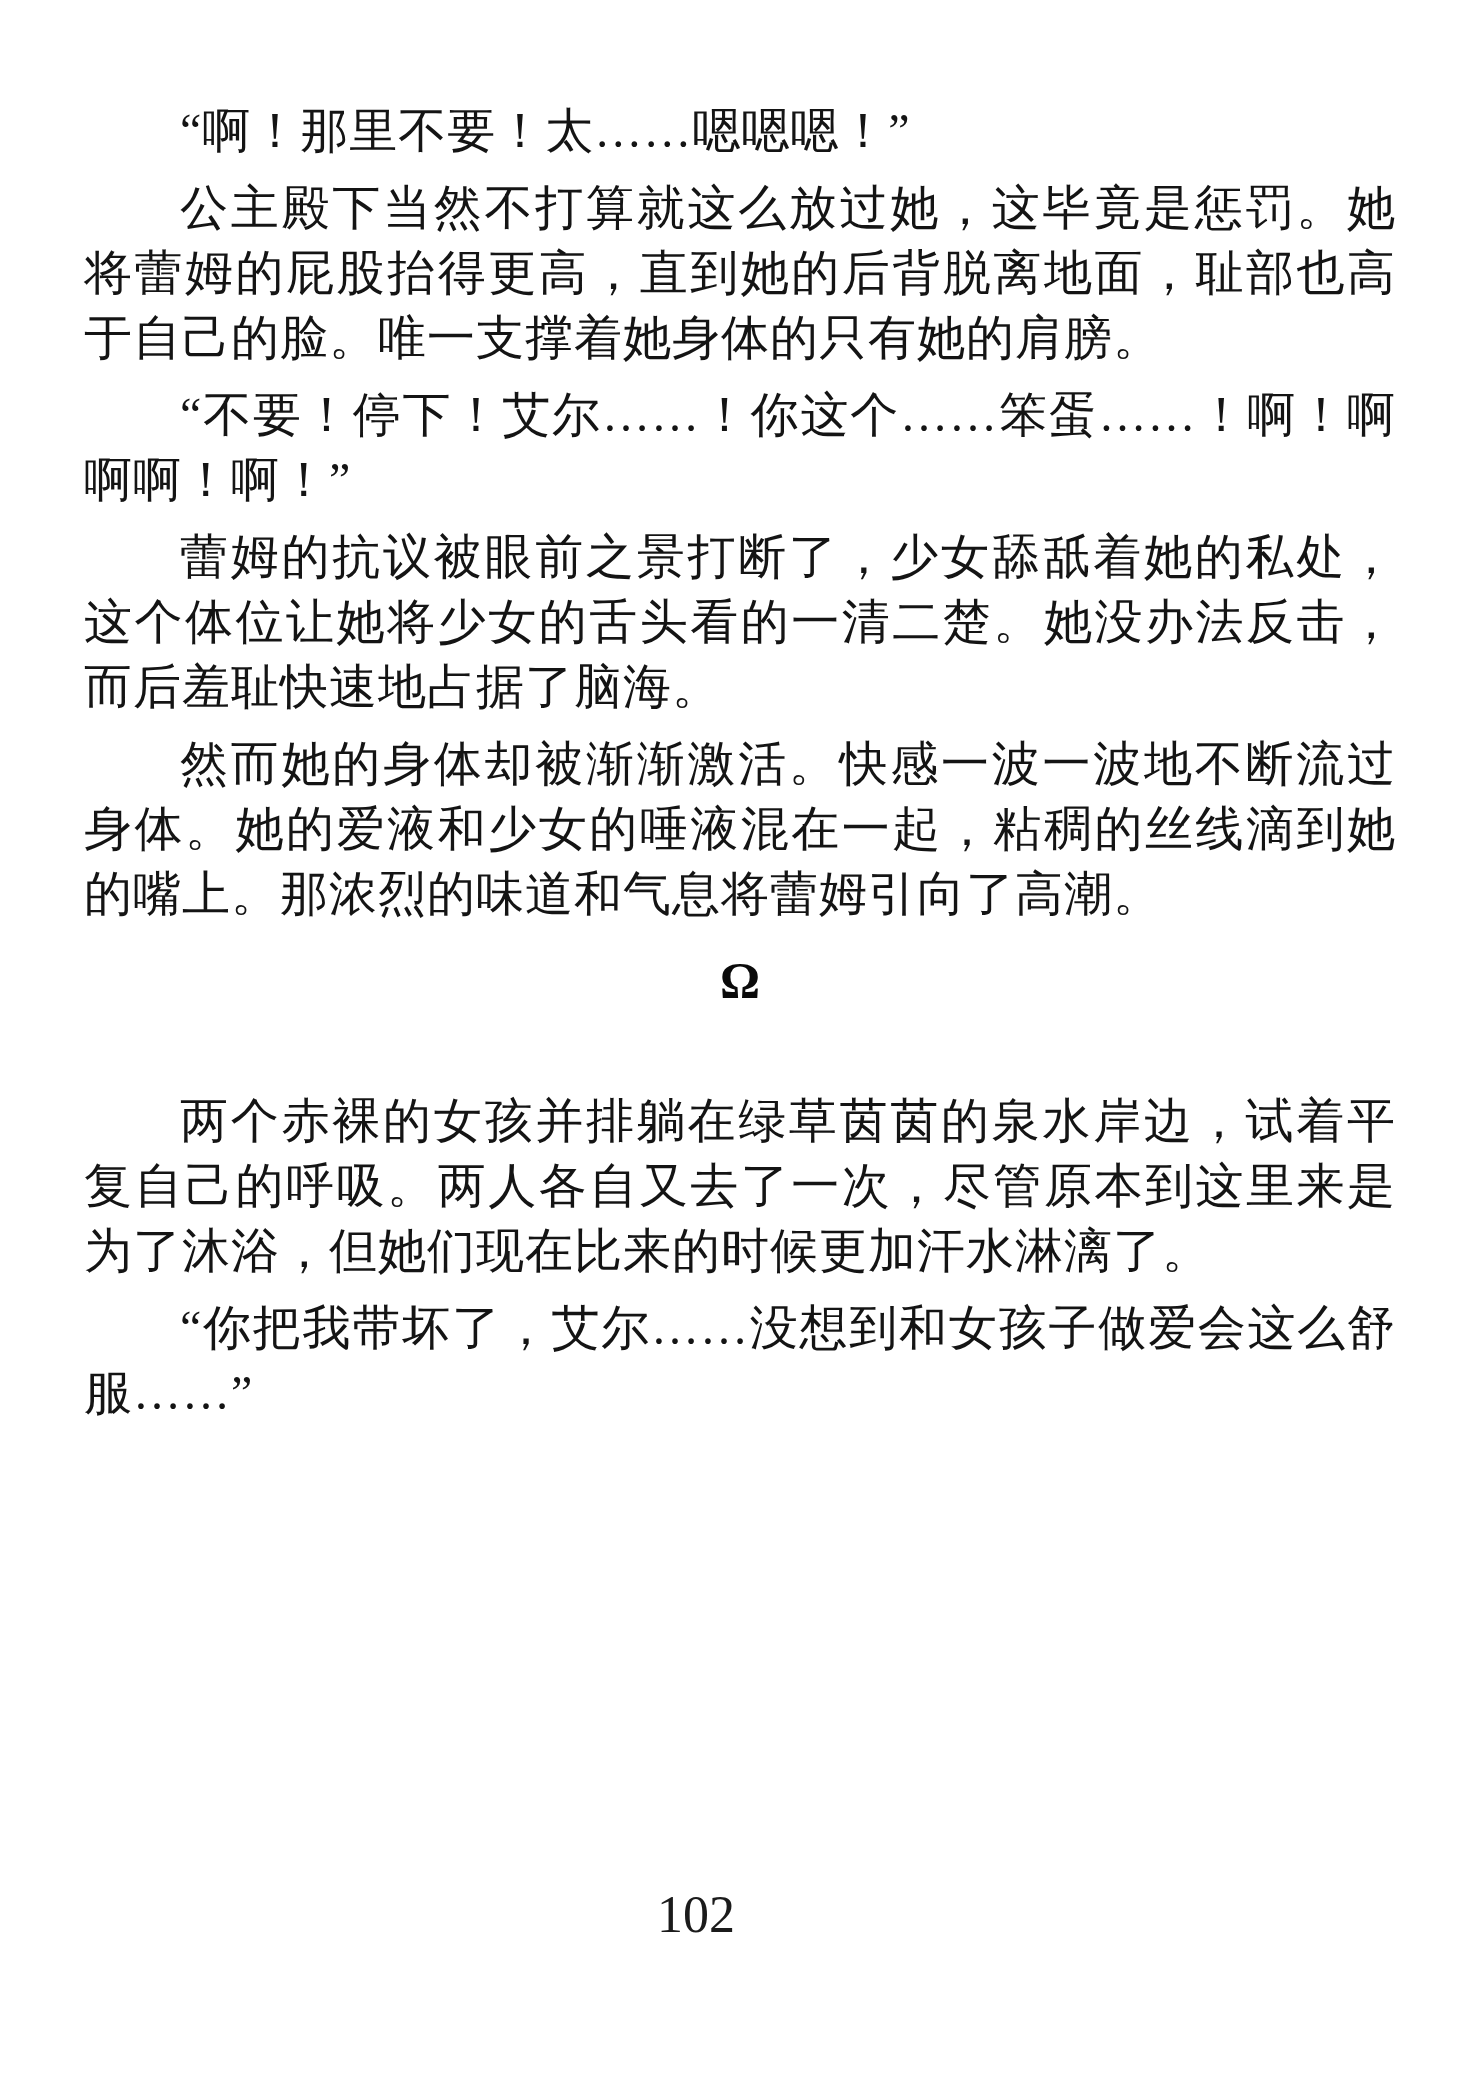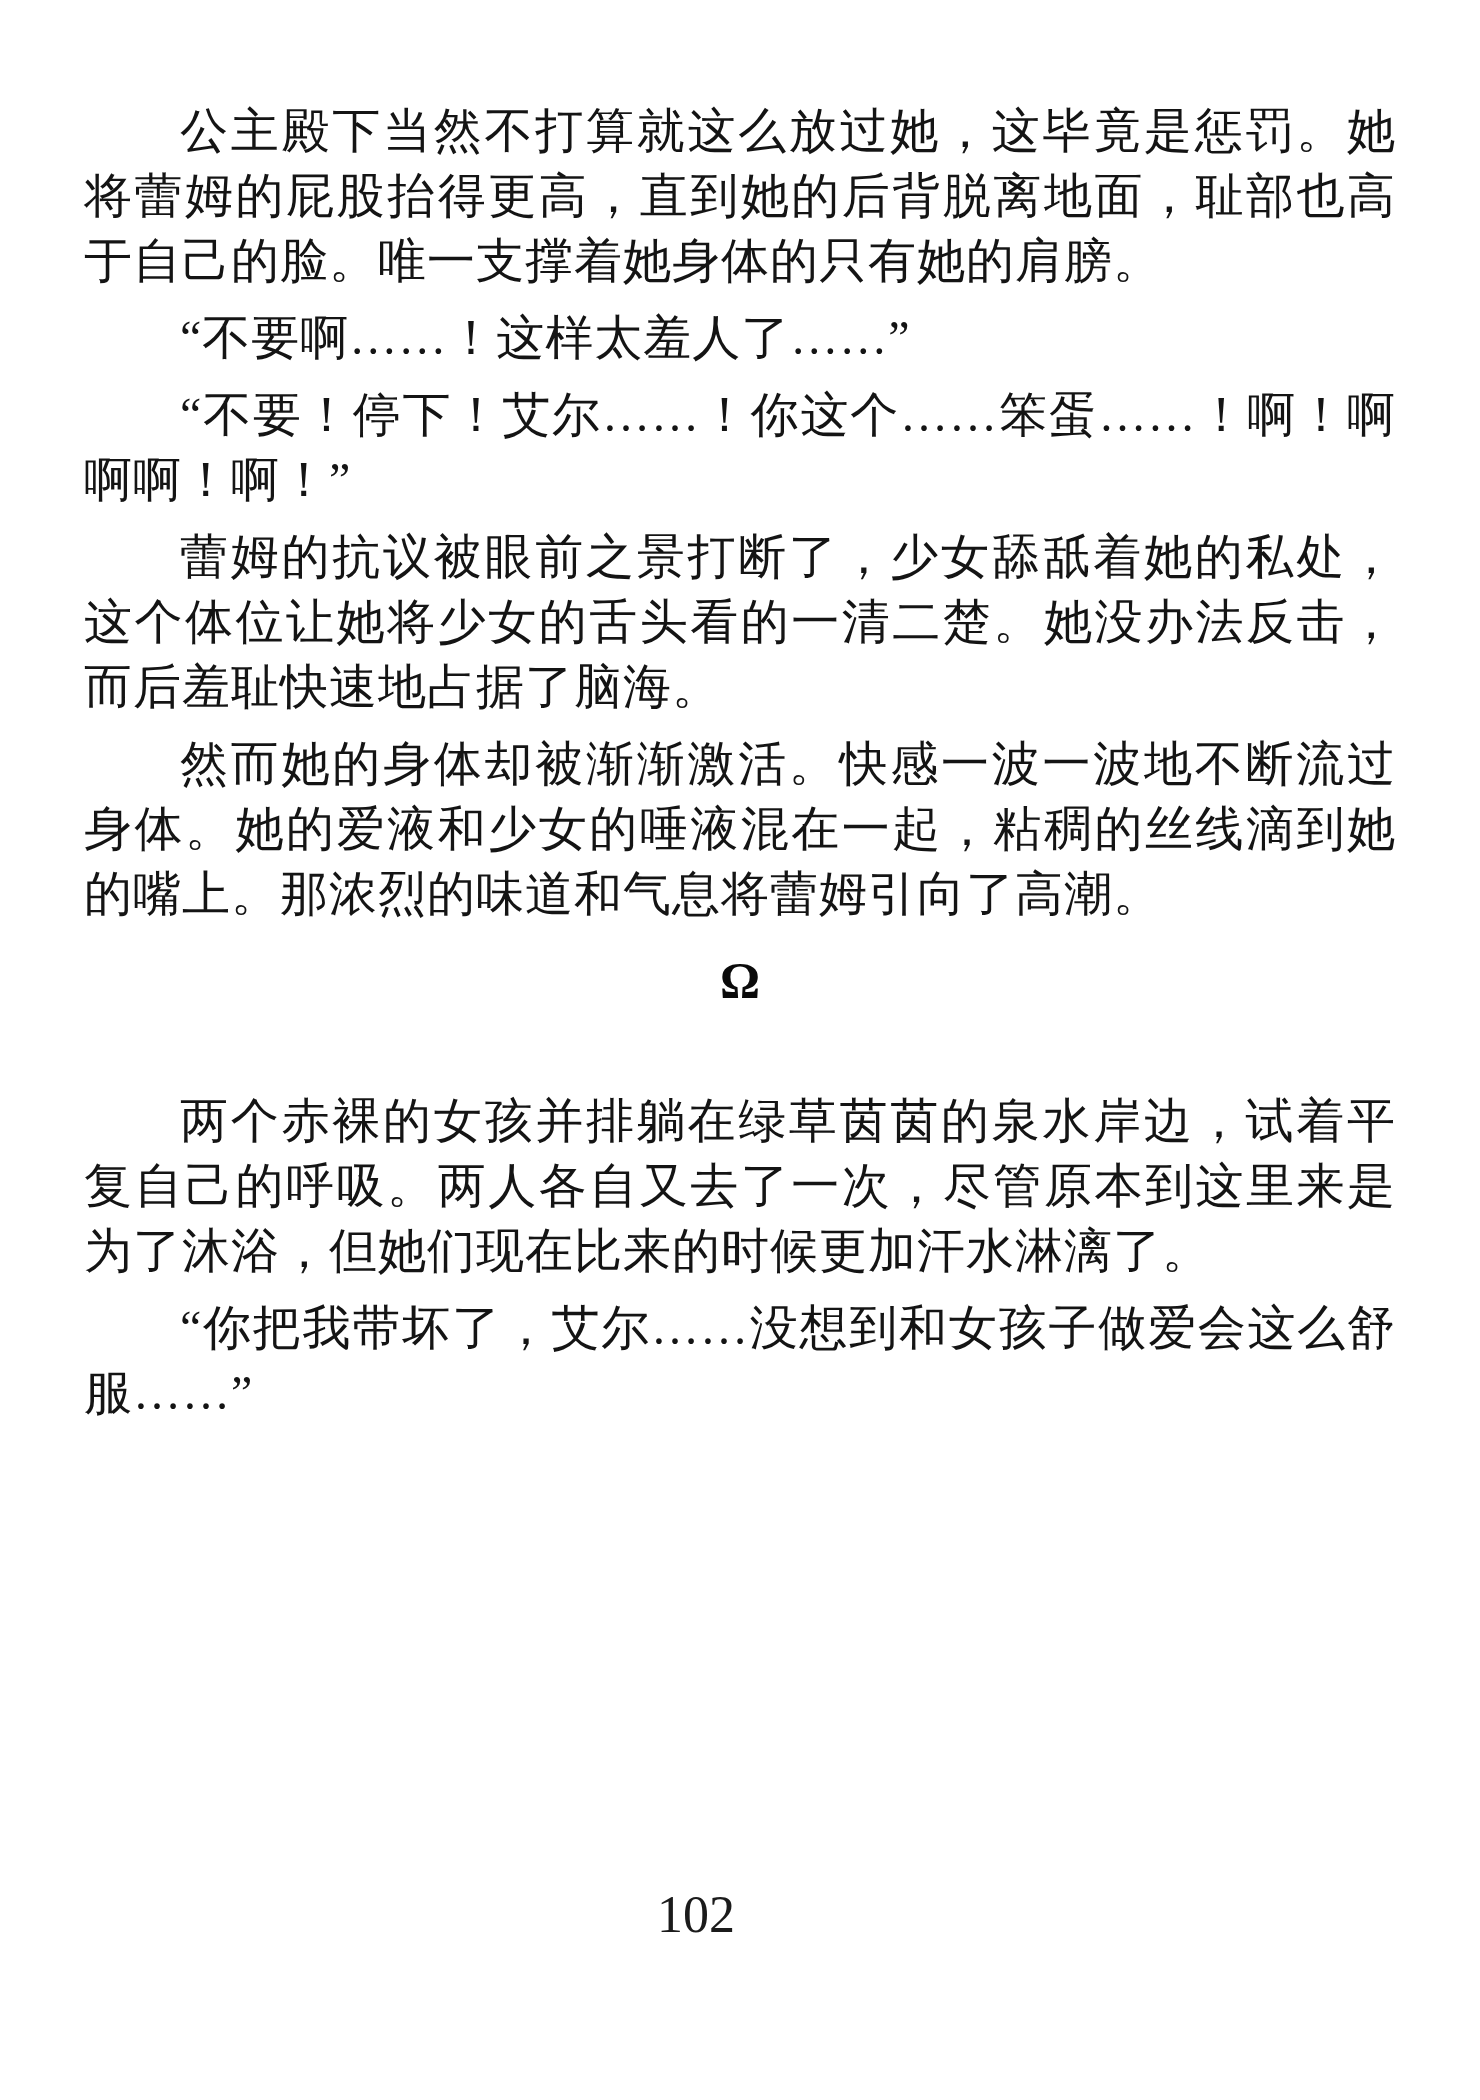--- a/index.html
+++ b/index.html
@@ -60,24 +60,24 @@
     color: #1b1b1b;
   }
 </style>
 </head>
 <body>
 
 <div class="page">
   <div class="text-block">
 
 
+    <p class="para indent">“啊！那里不要！太……嗯嗯嗯！”</p>
 
     <p class="para indent">公主殿下当然不打算就这么放过她，这毕竟是惩罚。她将蕾姆的屁股抬得更高，直到她的后背脱离地面，耻部也高于自己的脸。唯一支撑着她身体的只有她的肩膀。</p>
 
-    <p class="para indent">“不要啊……！这样太羞人了……”</p>
 
     <p class="para indent">“不要！停下！艾尔……！你这个……笨蛋……！啊！啊啊啊！啊！”</p>
 
     <p class="para indent">蕾姆的抗议被眼前之景打断了，少女舔舐着她的私处，这个体位让她将少女的舌头看的一清二楚。她没办法反击，而后羞耻快速地占据了脑海。</p>
 
     <p class="para indent">然而她的身体却被渐渐激活。快感一波一波地不断流过身体。她的爱液和少女的唾液混在一起，粘稠的丝线滴到她的嘴上。那浓烈的味道和气息将蕾姆引向了高潮。</p>
 
 
     <div class="section-divider">Ω</div>
 

